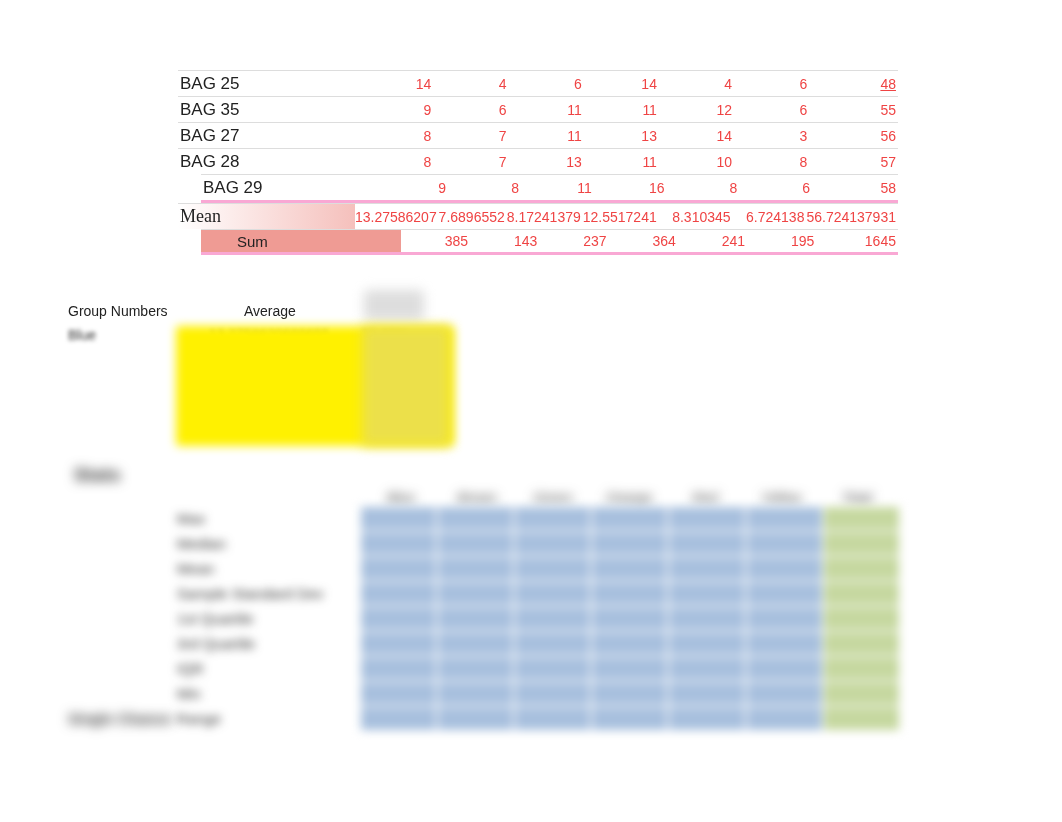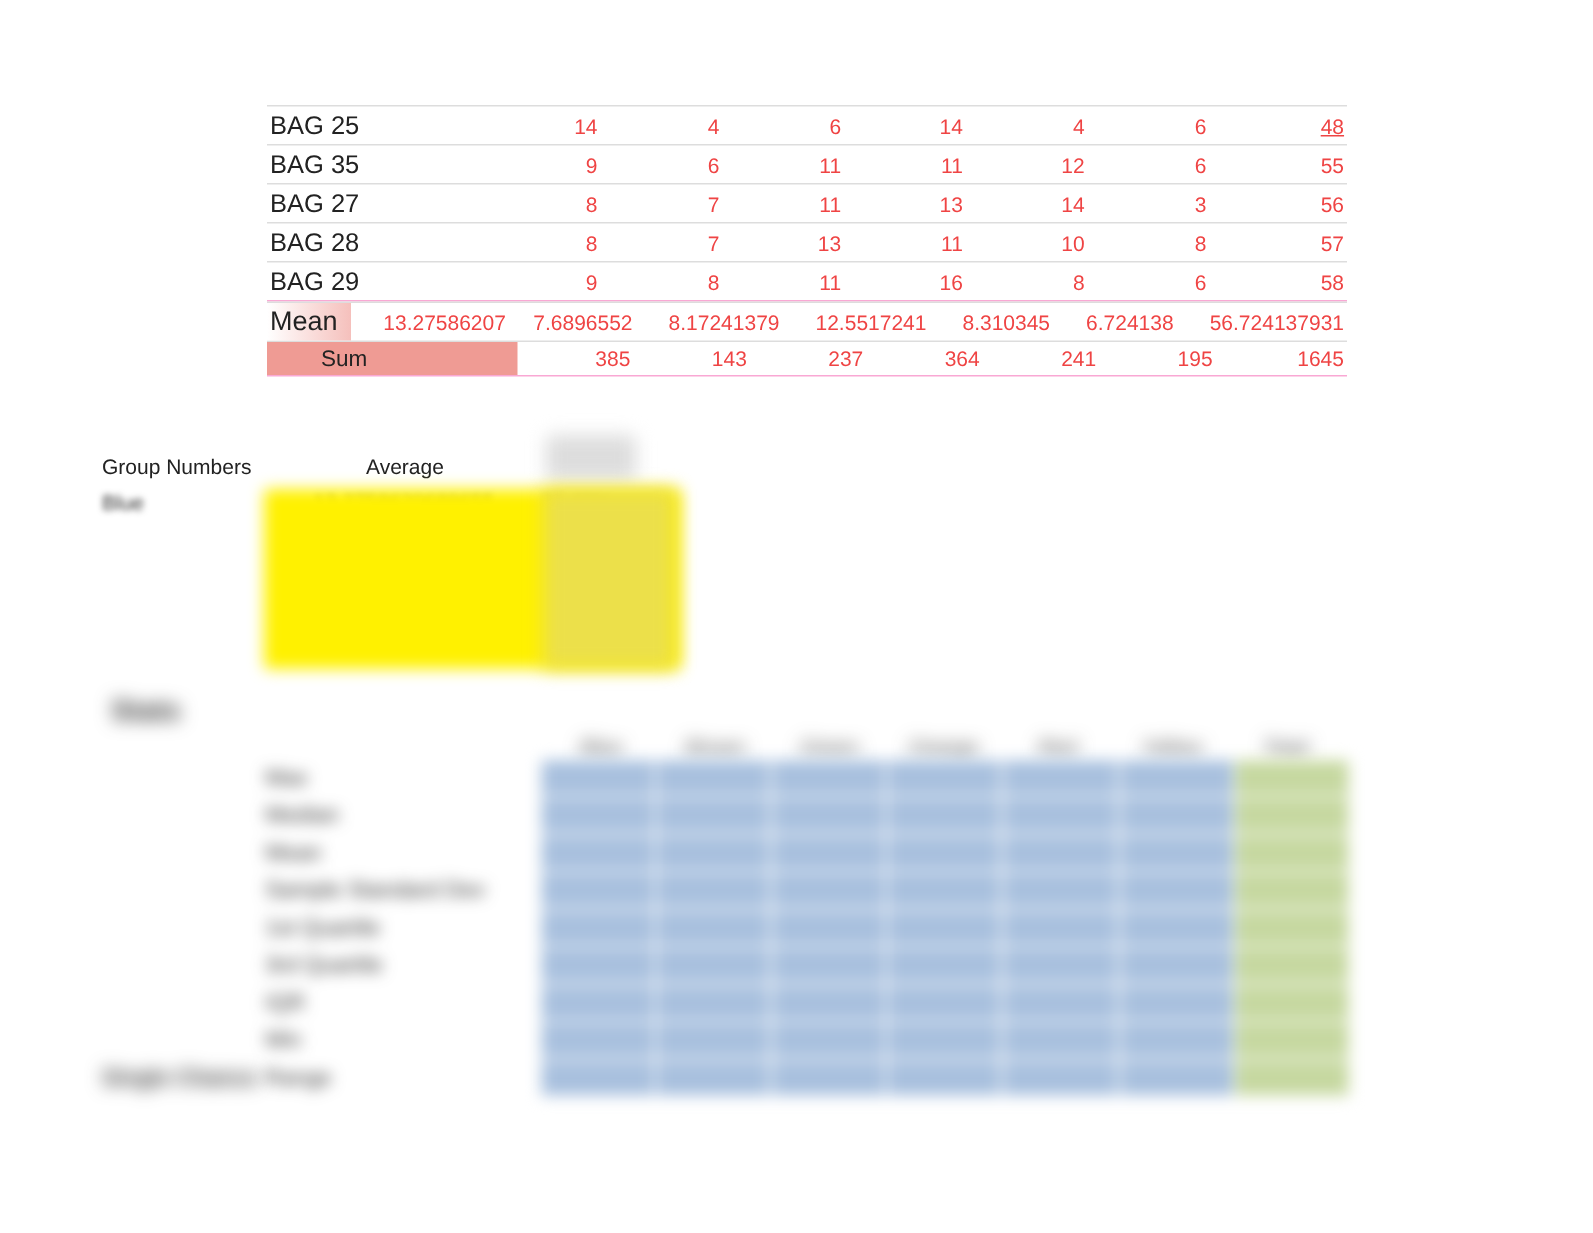--- a/index.html
+++ b/index.html
@@ -18,41 +18,40 @@
     position: absolute;
     left: 178px;
     top: 70px;
     width: 720px;
   }
   .row {
     display: flex;
     align-items: center;
     height: 25px;
     border-top: 1px solid #ddd;
-    gap: 22px;
-  }
-  .row:last-child { border-bottom: 1px solid #f9a8d4; }
+  }
+  .row:last-child { border-bottom: 3px solid #f9a8d4; margin-left: 23px; }
   .cell-label {
     width: 185px;
     padding-left: 2px;
     font-size: 17px;
     color: #222;
   }
   .cell-num {
     width: 76px;
     text-align: right;
     padding-right: 2px;
     font-size: 14px;
     color: #ef4444;
   }
   .mean-row .cell-label {
     background: linear-gradient(to right,#fff 0%, #f5c0bc 100%);
     font-size: 18px;
     height:25px;
-    display:flex;align-items:center;
+    display:flex;align-items:center;font-family:Liberation Serif, serif;
   }
   .mean-row .cell-num { font-size: 14px; }
   .mean-row { height: 25px; }
   .sum-row .cell-label {
     background: #ef9b94;
     font-size: 15px;
     height:22px;
     display:flex;align-items:center;padding-left:36px;
   }
   .sum-row .cell-num { font-size: 14px; }

